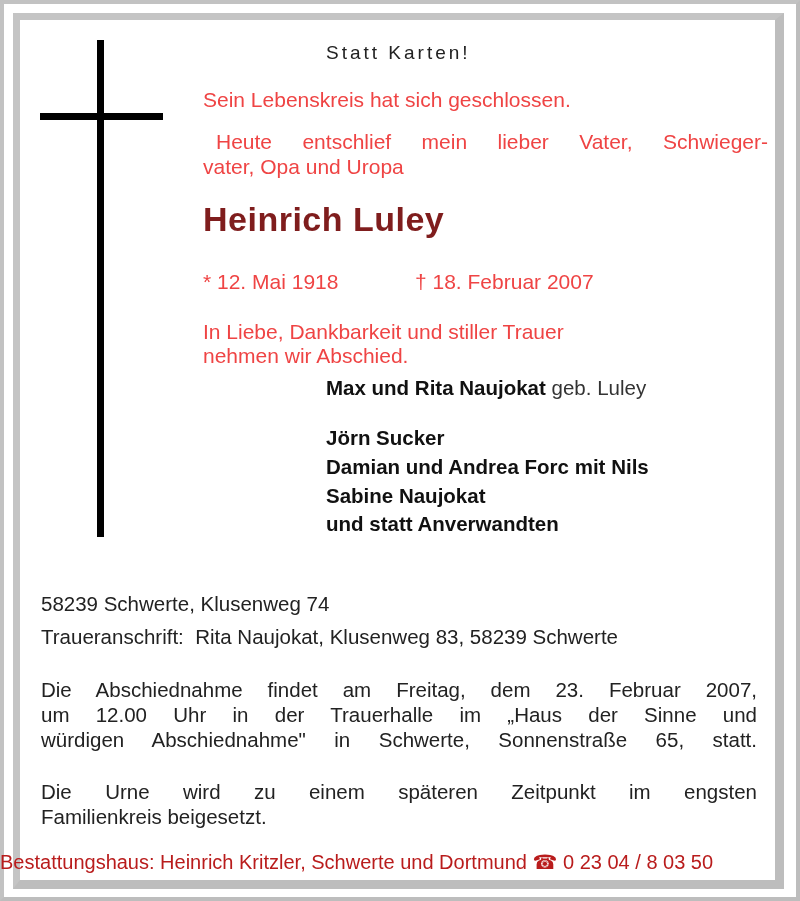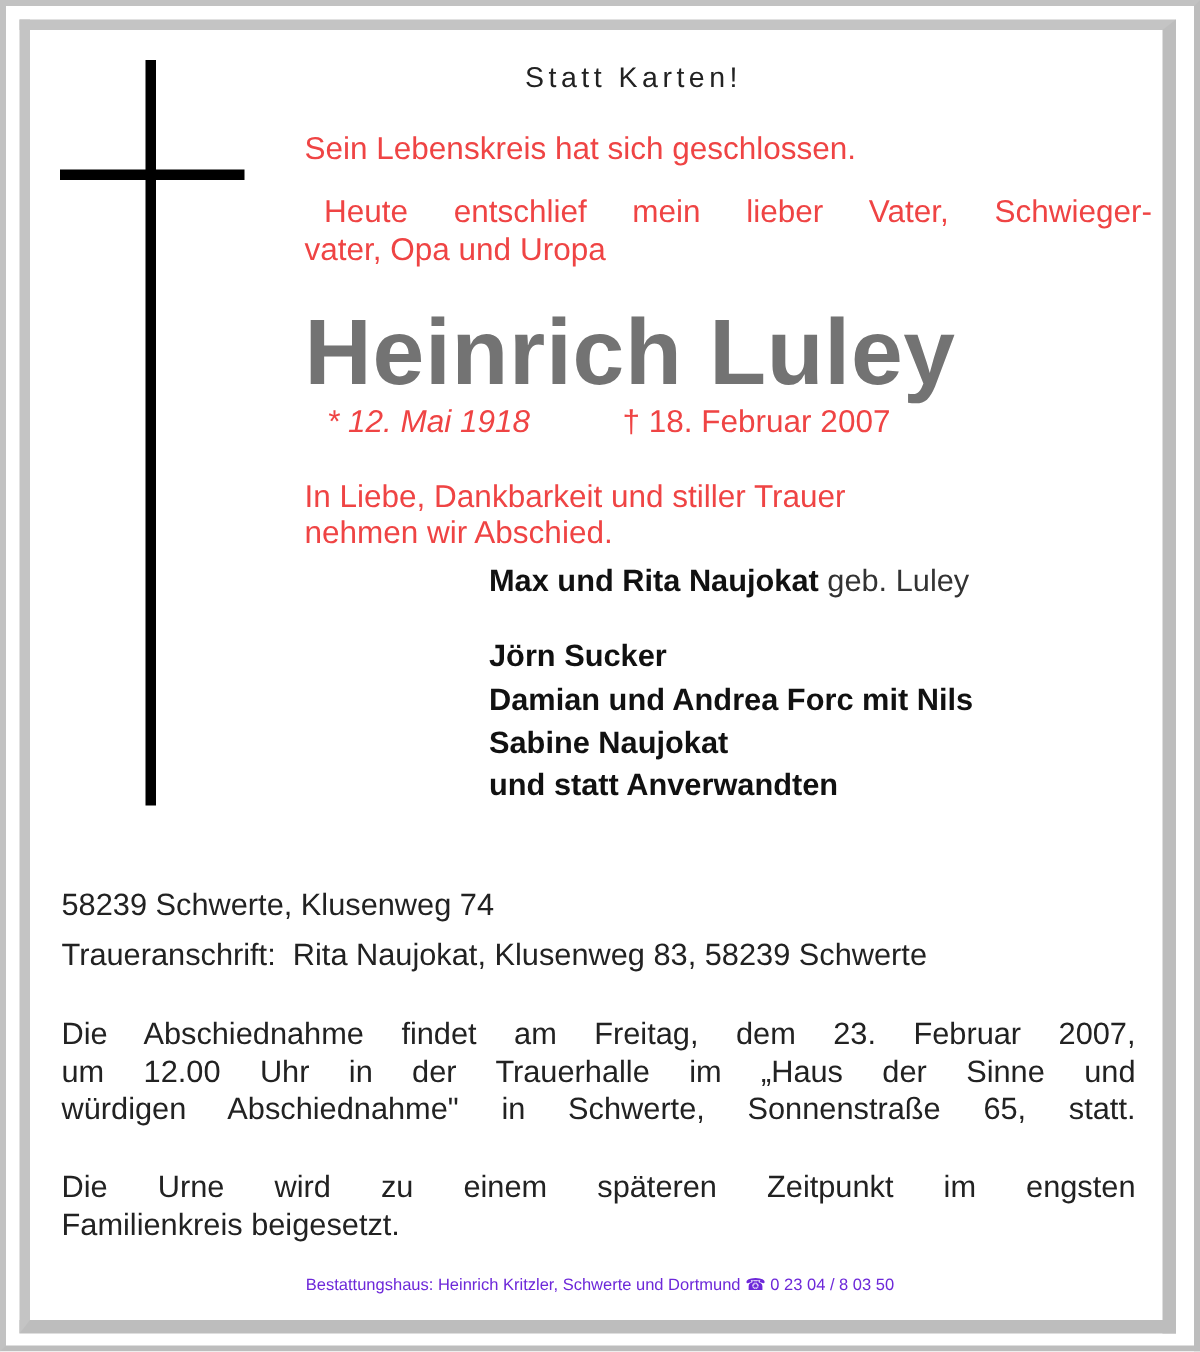--- a/index.html
+++ b/index.html
@@ -7,47 +7,47 @@
          font-family:"Liberation Sans", sans-serif; color:#1a1a1a; }
   .outer { position:absolute; left:0; top:0; width:800px; height:901px; box-sizing:border-box;
            border-top:4px solid #c2c2c2; border-left:4px solid #c2c2c2;
            border-right:4px solid #bdbdbd; border-bottom:4px solid #bdbdbd; background:#fff; }
   .inner { position:absolute; left:13px; top:13px; width:771px; height:876px; box-sizing:border-box;
            border-top:7px solid #c4c4c4; border-left:7px solid #c4c4c4;
            border-right:9px solid #bdbdbd; border-bottom:9px solid #bdbdbd; background:#fff; }
   .cross-v { position:absolute; left:97px; top:40px; width:7px; height:497px; background:#000; }
   .cross-h { position:absolute; left:40px; top:113px; width:123px; height:7px; background:#000; }
   .t { position:absolute; white-space:nowrap; }
-  .statt { left:326px; top:42px; font-size:19px; letter-spacing:3px; color:#222;margin-left:24px; }
+  .statt { left:326px; top:42px; font-size:19px; letter-spacing:3px; color:#222; }
   .line { font-size:21px; color:#ef4444; }
-  .name { left:203px; top:200px; font-size:62px; font-weight:bold; color:#737373; letter-spacing:0.5px; }
+  .name { left:203px; top:200px; font-size:34px; font-weight:bold; color:#7f1d1d; letter-spacing:0.5px; }
   .fam { left:326px; font-size:20.5px; font-weight:bold; color:#111; }
   .geb { font-weight:normal; color:#333; }
   .body { left:41px; font-size:20.5px; color:#222; }
   .just { width:716px; text-align:justify; text-align-last:justify; white-space:normal; }
-  .footer { left:0; width:800px; text-align:center; top:850px; font-size:11px; color:#6d28d9; }
+  .footer { left:0; width:800px; top:850px; font-size:20px; color:#b91c1c; }
 </style>
 </head>
 <body>
 
 <div class="outer"></div>
 <div class="inner"></div>
 
 <div class="cross-v"></div>
 <div class="cross-h"></div>
 
 <div class="t statt">Statt Karten!</div>
 
 <div class="t line" style="left:203px; top:88px;">Sein Lebenskreis hat sich geschlossen.</div>
 <div class="t line just" style="left:216px; top:130px; width:552px;">Heute entschlief mein lieber Vater, Schwieger-</div>
 <div class="t line" style="left:203px; top:155px;">vater, Opa und Uropa</div>
 
 <div class="t name">Heinrich Luley</div>
 
-<div class="t line" style="left:218px; top:270px;font-style:italic;">* 12. Mai 1918</div>
+<div class="t line" style="left:203px; top:270px;">* 12. Mai 1918</div>
 <div class="t line" style="left:405px; top:270px;margin-left:10px;">† 18. Februar 2007</div>
 
 <div class="t line" style="left:203px; top:320px;">In Liebe, Dankbarkeit und stiller Trauer</div>
 <div class="t line" style="left:203px; top:344px;">nehmen wir Abschied.</div>
 
 <div class="t fam" style="top:376px;"><span>Max und Rita Naujokat</span><span class="geb"> geb. Luley</span></div>
 <div class="t fam" style="top:426px;">Jörn Sucker</div>
 <div class="t fam" style="top:455px;">Damian und Andrea Forc mit Nils</div>
 <div class="t fam" style="top:484px;">Sabine Naujokat</div>
 <div class="t fam" style="top:512px;">und statt Anverwandten</div>

